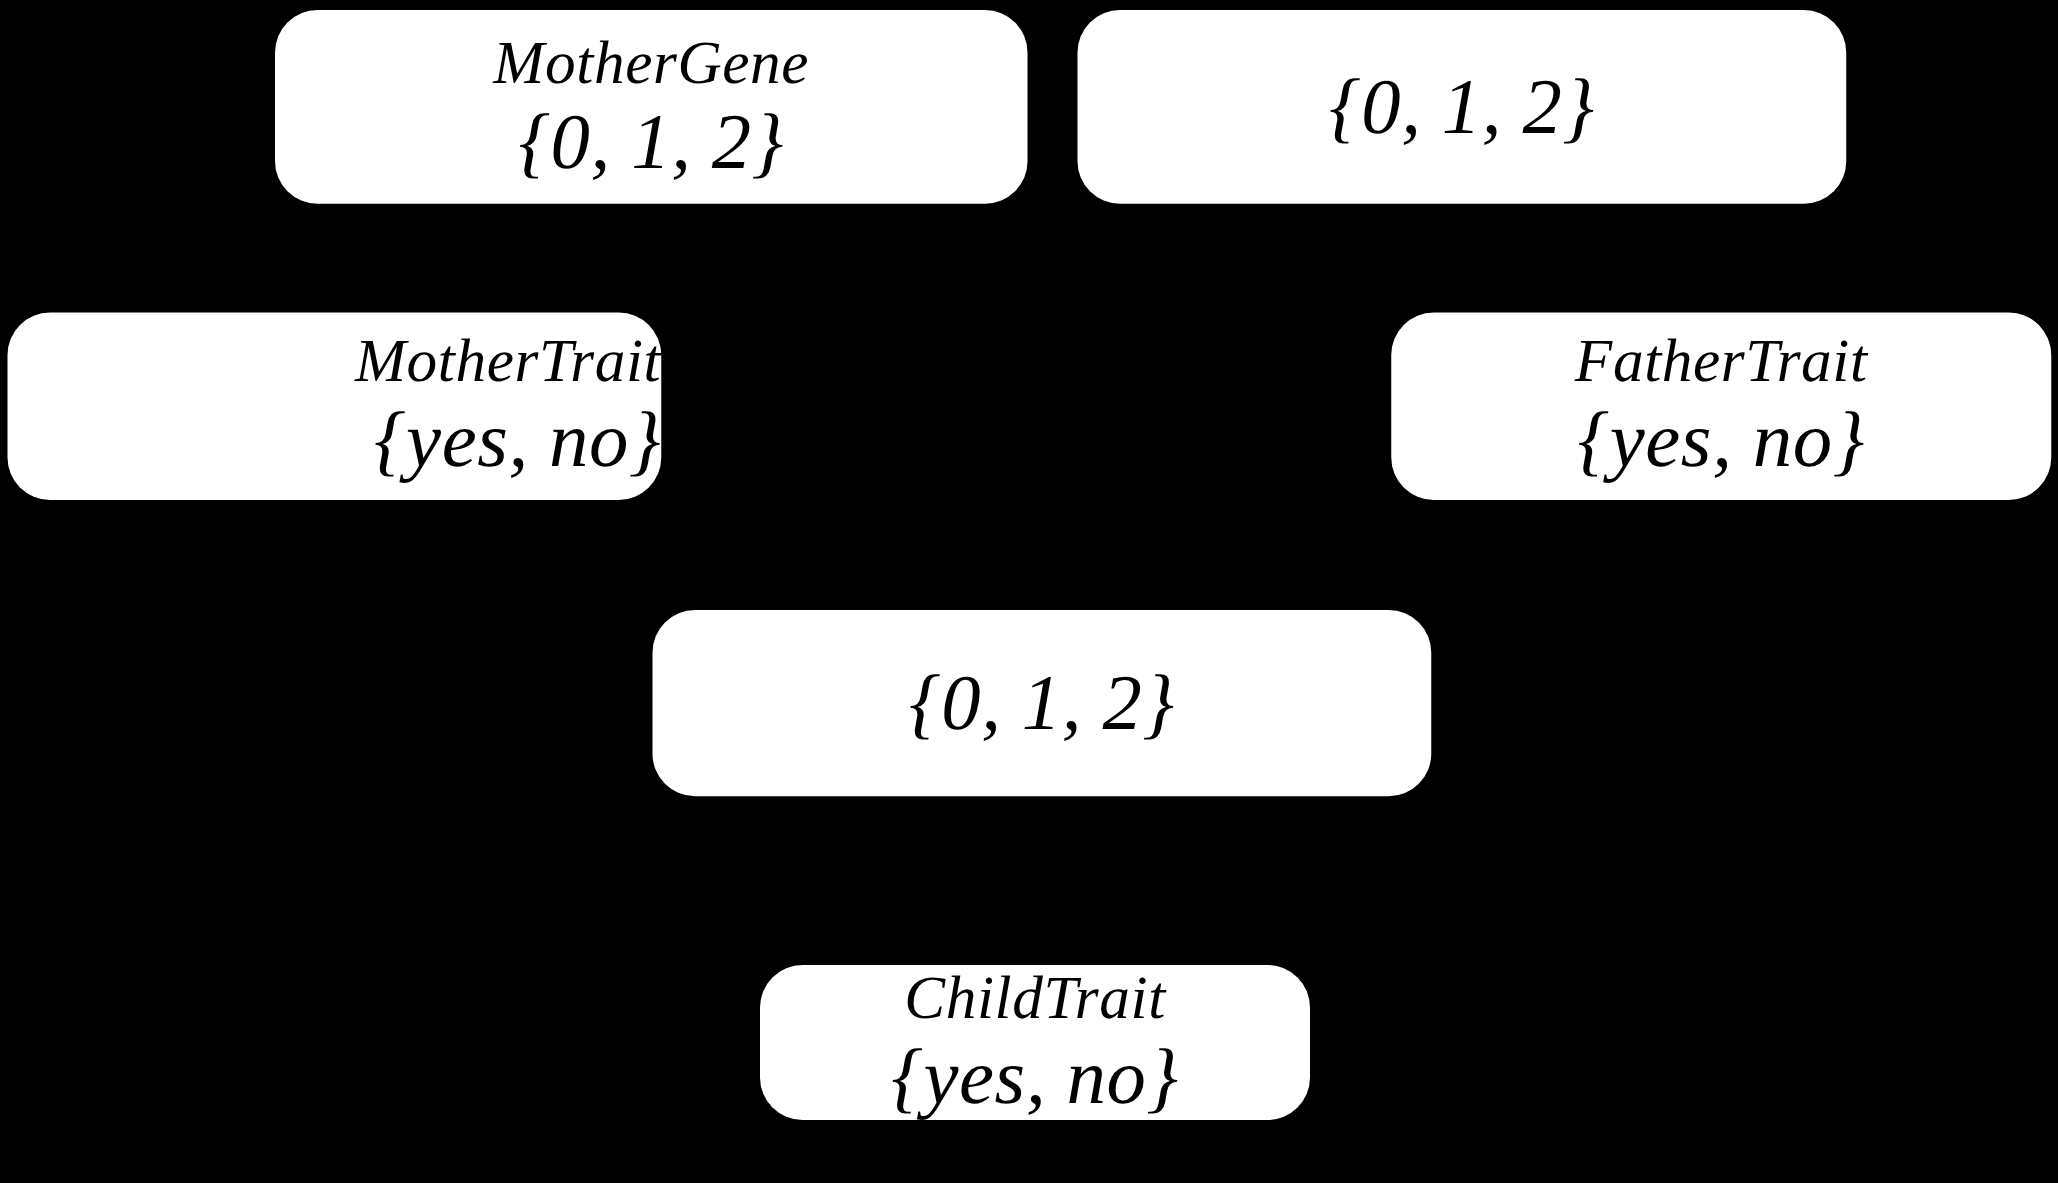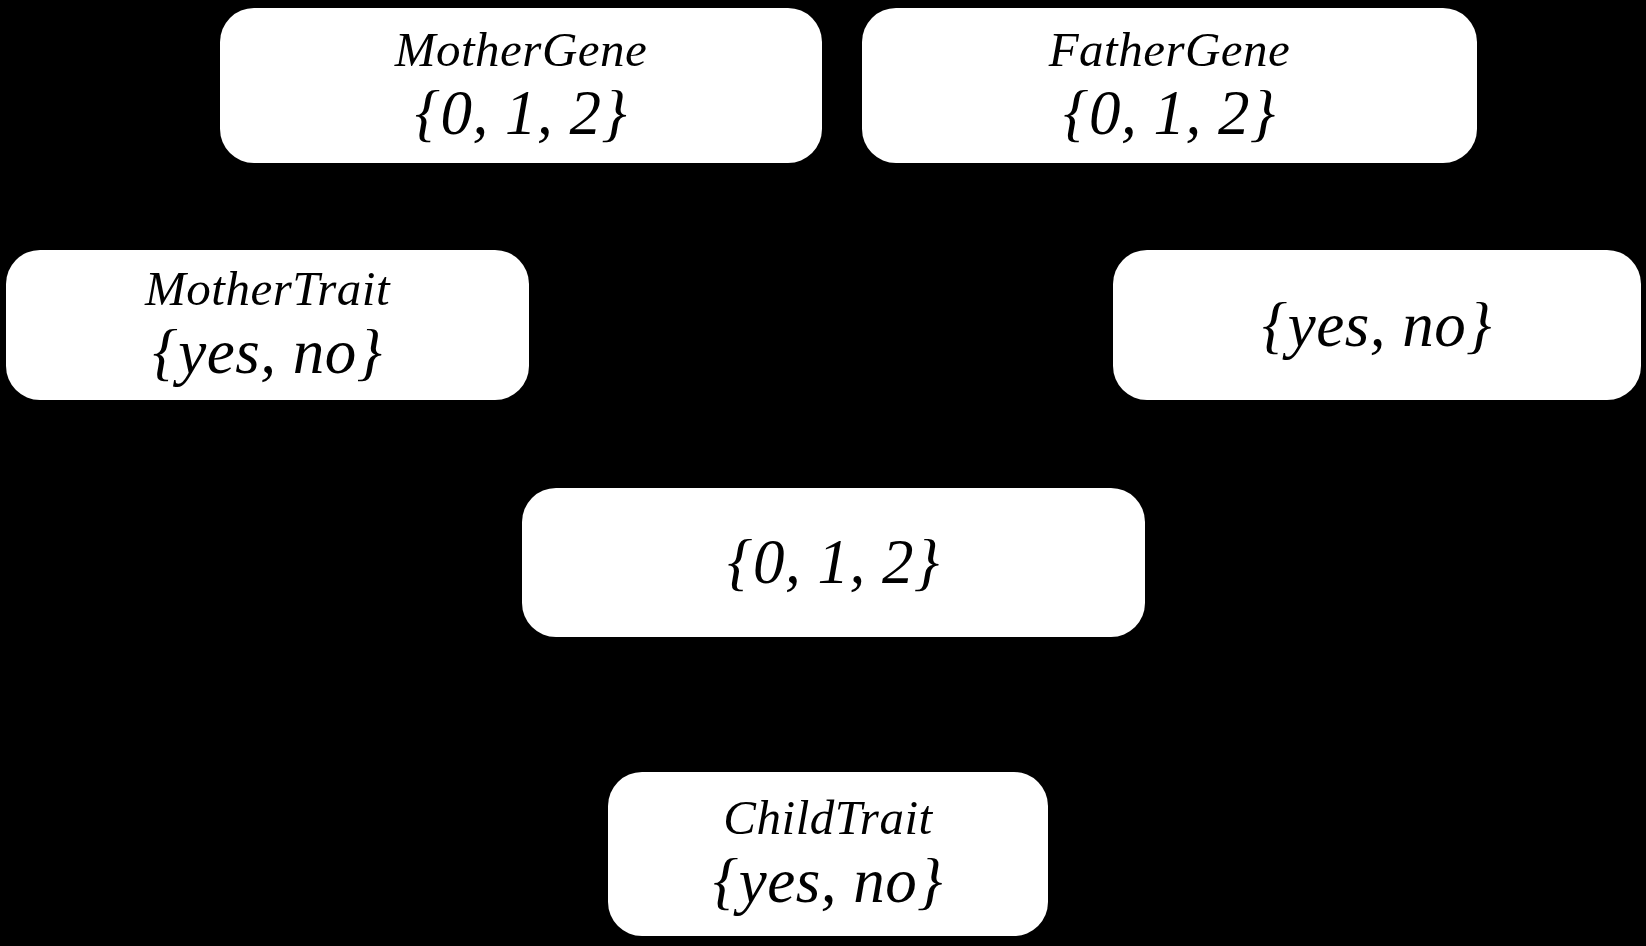--- a/index.html
+++ b/index.html
@@ -36,24 +36,24 @@
     white-space: nowrap;
     text-align: center;
     letter-spacing: 0.5px;
   }
   .node .node-name { font-size: 49px; }
   .node .node-domain { font-size: 63px; }
 
   
   #node-mother-gene  { left: 220px; top: 8px;   width: 602px; height: 155px; }
   #node-father-gene  { left: 862px; top: 8px;   width: 615px; height: 155px; }
-  #node-mother-trait { left: 6px;   top: 250px; width: 523px; height: 150px; }
+  #node-mother-trait { left: 6px;   top: 250px; width: 523px; height: 150px; align-items: flex-end; }
   #node-father-trait { left: 1113px;top: 250px; width: 528px; height: 150px; }
   #node-child-gene   { left: 522px; top: 488px; width: 623px; height: 149px; }
-  #node-child-trait  { left: 608px; top: 772px; width: 440px; height: 164px; }
+  #node-child-trait  { left: 608px; top: 772px; width: 440px; height: 124px; }
 
   #edges {
     position: absolute;
     left: 0; top: 0;
     width: 1646px;
     height: 946px;
     pointer-events: none;
   }
 </style>
 </head>
@@ -71,30 +71,30 @@
       <path d="M 833 637 L 828 772"></path>
     </g>
   </svg>
 
   <div class="node" id="node-mother-gene">
     <span class="node-name">MotherGene</span>
     <span class="node-domain">{0, 1, 2}</span>
   </div>
 
   <div class="node" id="node-father-gene">
-    <span class="node-name">FatherGene</span>
     <span class="node-domain">{0, 1, 2}</span>
   </div>
 
   <div class="node" id="node-mother-trait">
     <span class="node-name">MotherTrait</span>
     <span class="node-domain">{yes, no}</span>
   </div>
 
   <div class="node" id="node-father-trait">
+    <span class="node-name">FatherTrait</span>
     <span class="node-domain">{yes, no}</span>
   </div>
 
   <div class="node" id="node-child-gene">
     <span class="node-domain">{0, 1, 2}</span>
   </div>
 
   <div class="node" id="node-child-trait">
     <span class="node-name">ChildTrait</span>
     <span class="node-domain">{yes, no}</span>

